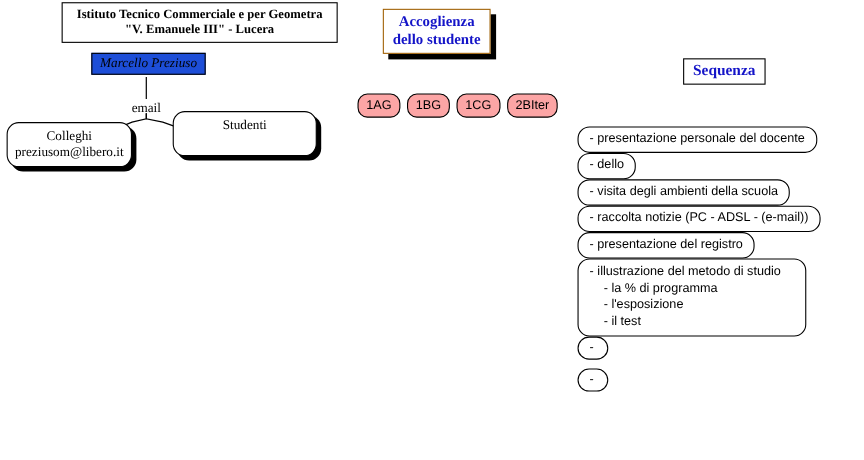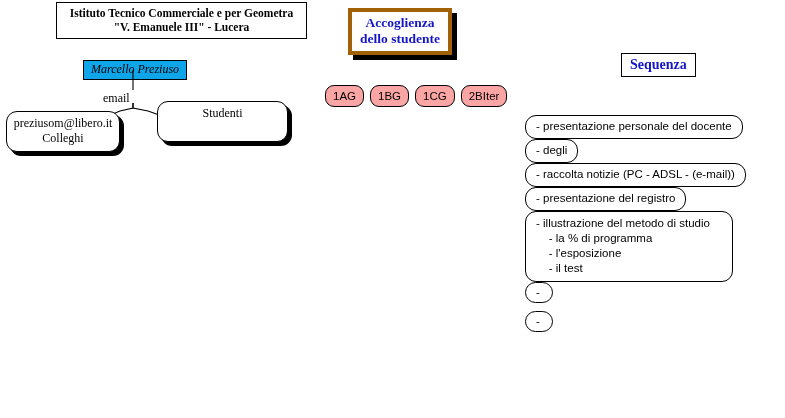--- a/index.html
+++ b/index.html
@@ -28,39 +28,39 @@
     font-weight: bold;
     font-size: 11.5px;
     line-height: 14px;
     text-align: center;
     padding: 3px 2px 4px 2px;
     color: #000000;
     margin-left: 48px;
   }
   .person-box {
     left: 83px;
-    top: 60px;
+    top: 48px;
     border: 1px solid #000000;
-    background: #0ea5e9;
+    background: #1d4ed8;
     font-family: "Liberation Serif", serif;
     font-style: italic;
     font-size: 12px;
     line-height: 15px;
     padding: 1px 7px 2px 7px;
     color: #000000;
   }
   .email-label {
     left: 103px;
     top: 91px;
     font-family: "Liberation Serif", serif;
     font-size: 12px;
     line-height: 14px;
     color: #000000;
     width: 60px;
-    text-align: left;
+    text-align: center;
   }
   .contact-box {
     border: 1px solid #000000;
     border-radius: 11px;
     background: #ffffff;
     box-shadow: 4px 4px 0 0 #000000;
     font-family: "Liberation Serif", serif;
     font-size: 12px;
     line-height: 15px;
     text-align: center;
@@ -70,21 +70,21 @@
   }
   #contact-colleghi { left: 6px;  top: 111px; width: 114px; height: 41px; }
   #contact-studenti { left: 157px; top: 101px; width: 131px; height: 41px; }
 
   .connector { stroke: #000000; stroke-width: 1.1px; fill: none; }
 
   
   .accoglienza-box {
     left: 348px;
     top: 8px;
-    border: 4px solid #a16207;
+    border: 1px solid #a16207;
     background: #ffffff;
     box-shadow: 5px 5px 0 0 #000000;
     font-family: "Liberation Serif", serif;
     font-weight: bold;
     font-size: 13.5px;
     line-height: 16px;
     color: #1414c8;
     text-align: center;
     padding: 3px 8px 4px 8px;
   }
@@ -142,22 +142,22 @@
 
 <svg class="abs" style="left:0px; top:70px; width:300px; height:48px;" viewBox="0 0 300 48">
   <path class="connector" d="M 133 0 L 133 20"></path>
   <path class="connector" d="M 133 33 L 133 38 L 120 41 L 108 46"></path>
   <path class="connector" d="M 133 33 L 133 38 L 148 41 L 162 46"></path>
 </svg>
 
 <div class="abs email-label">email</div>
 
 <div class="abs contact-box" id="contact-colleghi">
+  <div>Colleghi</div>
   <div>preziusom@libero.it</div>
-  <div>Colleghi</div>
 </div>
 <div class="abs contact-box" id="contact-studenti">
   <div>Studenti</div>
 </div>
 
 <div class="abs accoglienza-box">
   <div>Accoglienza</div>
   <div>dello studente</div>
 </div>
 
@@ -165,21 +165,22 @@
   <div class="chip">1AG</div>
   <div class="chip">1BG</div>
   <div class="chip">1CG</div>
   <div class="chip">2BIter</div>
 </div>
 
 <div class="abs sequenza-box">Sequenza</div>
 
 <div class="abs steps">
   <div class="step">- presentazione personale del docente</div>
-  <div class="step">- degli</div>
+  <div class="step">- dello</div>
+  <div class="step">- visita degli ambienti della scuola</div>
   <div class="step">- raccolta notizie (PC - ADSL - (e-mail))</div>
   <div class="step">- presentazione del registro</div>
   <div class="step multiline">- illustrazione del metodo di studio
     - la % di programma
     - l'esposizione
     - il test</div>
   <div class="step tiny">-</div>
   <div class="step tiny">-</div>
 
 </div>

